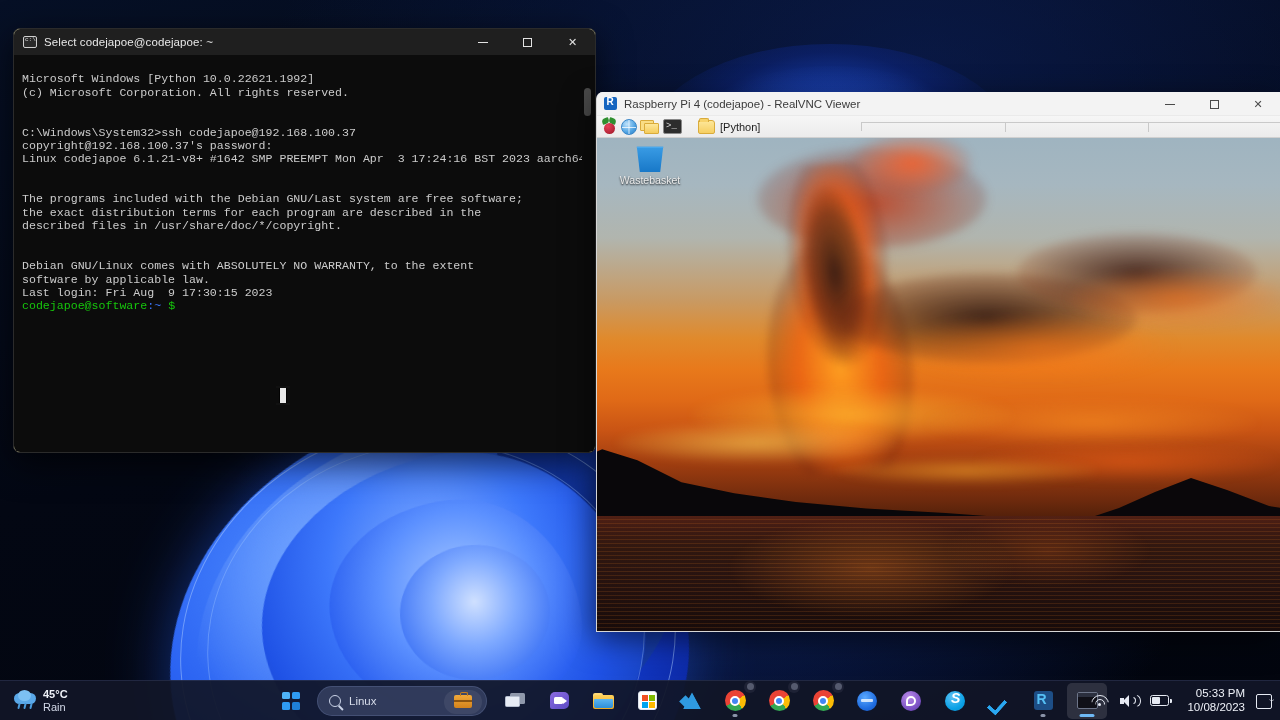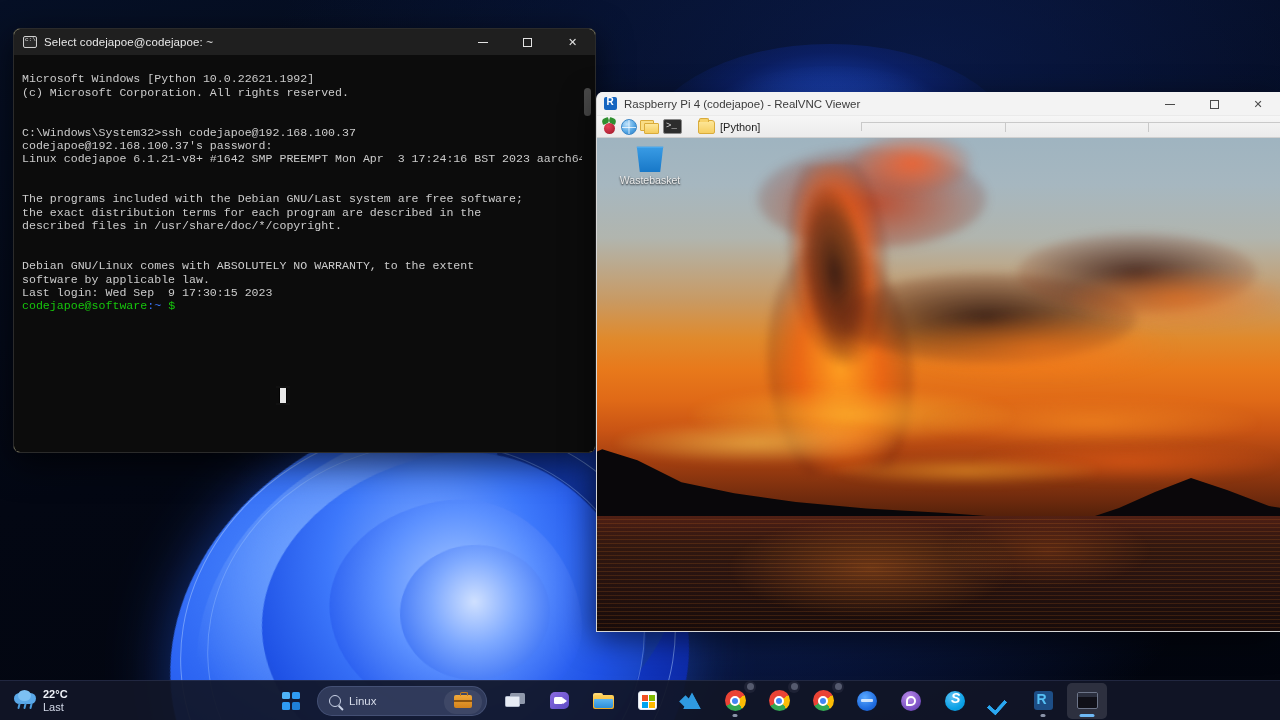--- a/index.html
+++ b/index.html
@@ -711,30 +711,30 @@
           <span class="gl-max"></span>
         </div>
       <div class="wctrl close">✕</div>
     </div>
   </div>
   <div id="cmd-body">
 <span>Microsoft Windows [Python 10.0.22621.1992]</span>
 <span>(c) Microsoft Corporation. All rights reserved.</span>
 <span class="blank"></span>
 <span>C:\Windows\System32&gt;ssh codejapoe@192.168.100.37</span>
-<span>codejapoe@192.168.100.37's password:</span>
+<span>copyright@192.168.100.37's password:</span>
 <span>Linux codejapoe 6.1.21-v8+ #1642 SMP PREEMPT Mon Apr  3 17:24:16 BST 2023 aarch64</span>
 <span class="blank"></span>
 <span>The programs included with the Debian GNU/Last system are free software;</span>
 <span>the exact distribution terms for each program are described in the</span>
 <span>described files in /usr/share/doc/*/copyright.</span>
 <span class="blank"></span>
 <span>Debian GNU/Linux comes with ABSOLUTELY NO WARRANTY, to the extent</span>
 <span>software by applicable law.</span>
-<span>Last login: Wed Sep  9 17:30:15 2023</span>
+<span>Last login: Fri Aug  9 17:30:15 2023</span>
 <span><span class="prompt-user">codejapoe@software</span><span class="prompt-path">:</span><span class="prompt-path">~</span> <span class="prompt-dollar">$</span></span>
   </div>
   <div id="cmd-scrollbar">
     <div id="cmd-scrollthumb"></div>
   </div>
   <div id="cmd-caret"></div>
 </div>
 
 <div id="vnc-window">
   <div id="vnc-titlebar">
@@ -824,22 +824,22 @@
 
   <div id="weather-widget">
     <div class="wx-icon">
       <span class="cl"></span>
         <span class="cl2"></span>
       <span class="r1"></span>
         <span class="r2"></span>
         <span class="r3"></span>
     </div>
     <div class="wx-text">
-      <div class="wx-temp">22°C</div>
-      <div class="wx-cond">Last</div>
+      <div class="wx-temp">45°C</div>
+      <div class="wx-cond">Rain</div>
     </div>
   </div>
 
   <div id="taskbar-center">
     <div class="tb-btn">
       <div class="start-ico">
         <span></span>
           <span></span>
           <span></span>
           <span></span>
@@ -925,13 +925,36 @@
       <div class="vnctb-ico"></div>
       <span class="run-dot"></span>
     </div>
 
     <div class="tb-btn active">
       <div class="cmdtb-ico"></div>
       <span class="active-pill"></span>
     </div>
   </div>
 
+  <div id="tray">
+    <div class="tray-group">
+      <span class="tray-wifi">
+          <i></i>
+        </span>
+      <span class="tray-vol">
+        <span class="spk"></span>
+          <span class="cone"></span>
+          <span class="w1"></span>
+          <span class="w2"></span>
+      </span>
+      <span class="tray-batt">
+          <i></i>
+        </span>
+    </div>
+    <div id="tray-clock">
+      <div id="tray-time">05:33 PM</div>
+      <div id="tray-date">10/08/2023</div>
+    </div>
+    <span class="tray-notif">
+        <i>‿</i>
+      </span>
+  </div>
 </div>
 
 </body></html>

